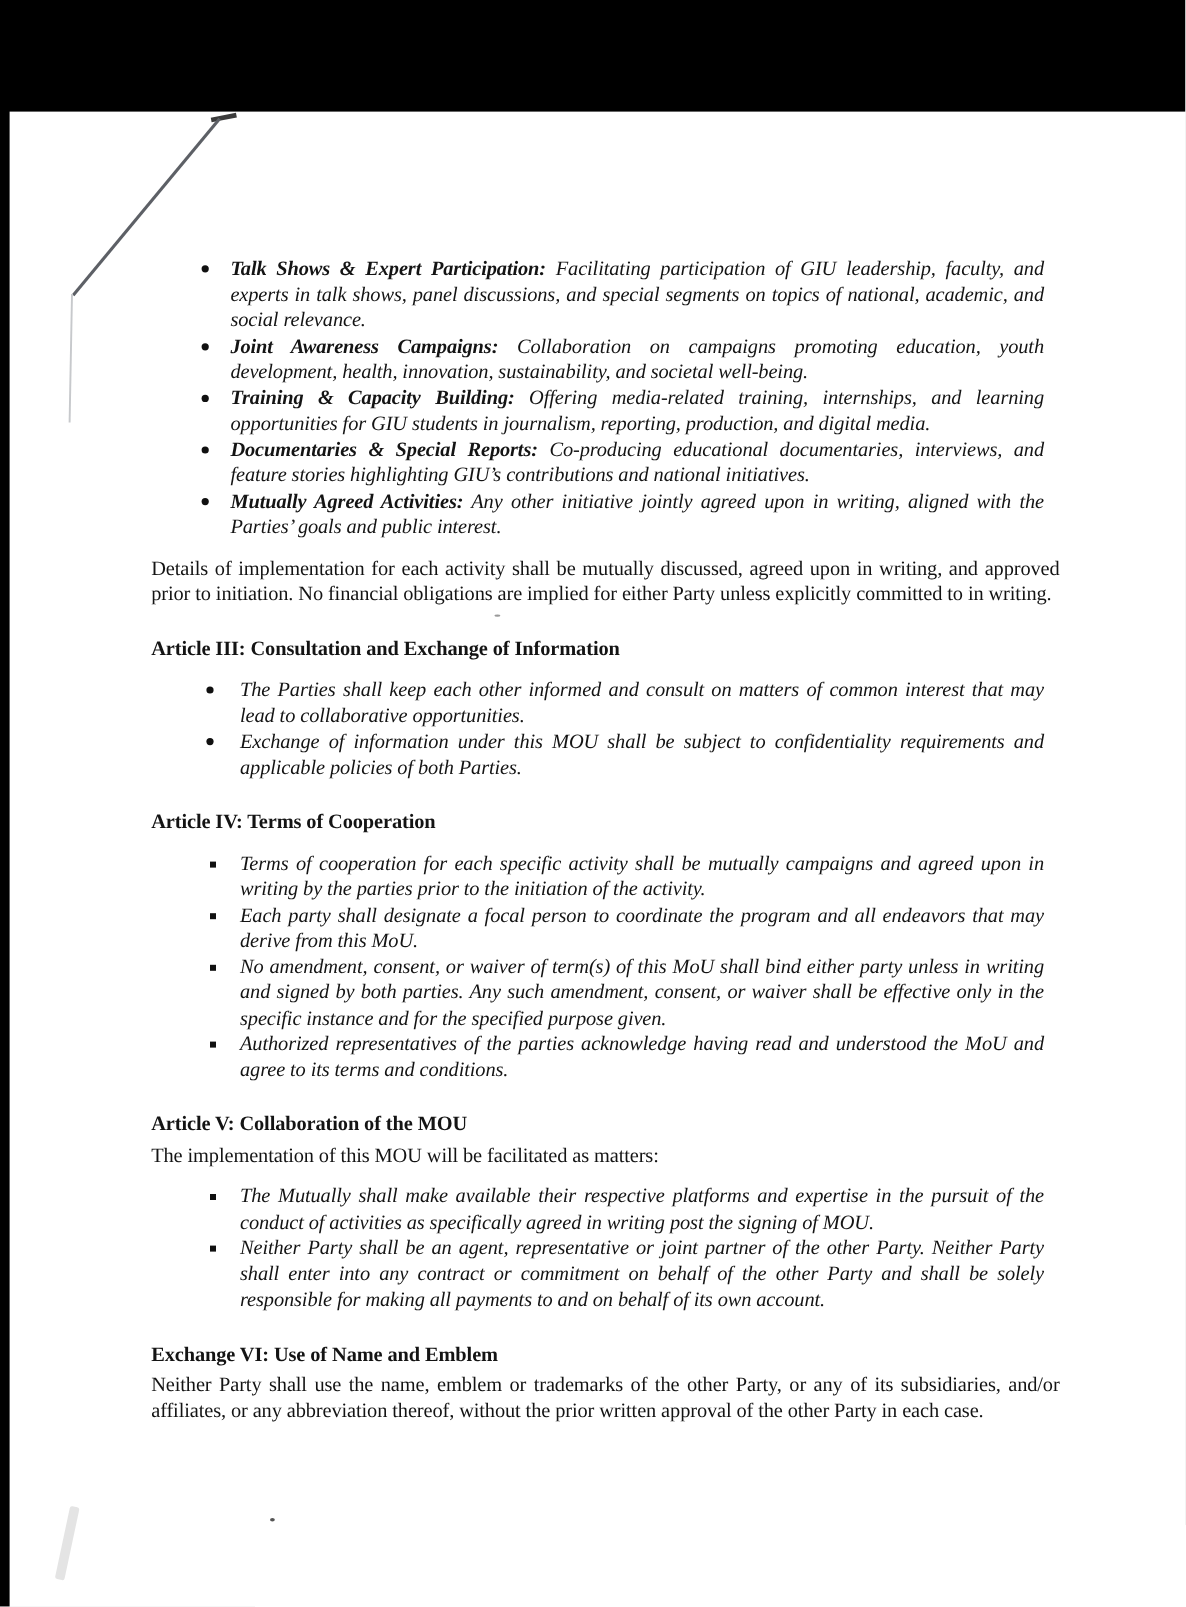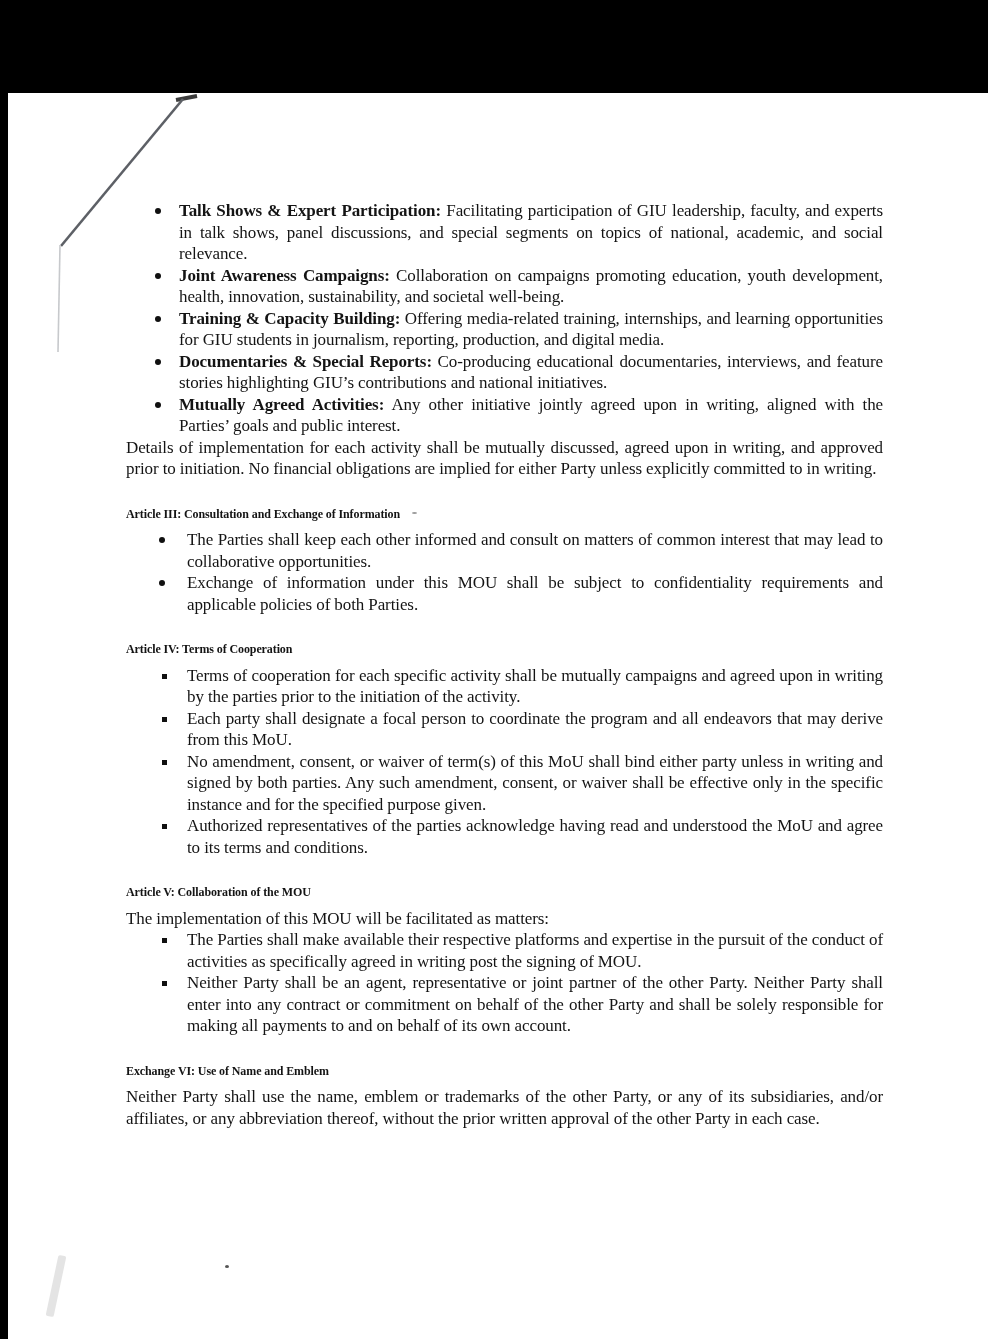--- a/index.html
+++ b/index.html
@@ -12,29 +12,29 @@
     color:#141414;
   }
   .bar-top{position:absolute;top:0;left:0;width:988px;height:93px;background:#000;}
   .bar-left{position:absolute;top:0;left:0;width:8px;height:1339px;background:#000;}
   .artifacts{position:absolute;top:0;left:0;width:988px;height:1339px;pointer-events:none;}
   .content{
     position:absolute;left:126px;top:200px;width:757px;
     font-size:17px;line-height:21.5px;letter-spacing:-0.1px;
     text-align:justify;
   }
-  ul{list-style:none;margin:0;padding:0;}
+  ul{list-style:none;margin:13px;padding:0;font-style:italic;}
   li{position:relative;margin:0;}
   .blist-a > li{padding-left:53px;}
   .blist-b > li{padding-left:61px;}
   .marker{position:absolute;background:#101010;}
   .blist-a .dot{left:29px;top:8px;width:6px;height:6px;border-radius:50%;}
   .blist-b .dot{left:33px;top:8px;width:6px;height:6px;border-radius:50%;}
   .blist-b .sq{left:36px;top:9px;width:5px;height:5px;}
-  .heading{font-weight:bold;font-size:12px;margin:24px 0 4px 0;text-align:left;}
+  .heading{font-weight:bold;font-size:17px;margin:24px 0 4px 0;text-align:left;}
   .para{margin:0;}
   b{font-weight:bold;}
   .speck{position:absolute;background:#555;border-radius:50%;}
   .smudge{position:absolute;background:#d9d9d9;opacity:.7;border-radius:2px;transform:rotate(12deg);}
 </style>
 </head>
 <body>
 
 <div class="page">
 
@@ -112,21 +112,21 @@
     </ul>
 
     <h2 class="heading">Article V: Collaboration of the MOU</h2>
     <p class="para">The implementation of this MOU will be facilitated as matters:</p>
     <ul class="blist-b">
       <li>
         <span class="marker sq"></span>
       </li>
       <li>
         <span class="marker sq"></span>
-        <span>The Parties shall make available their respective platforms and expertise in the pursuit of the conduct of activities as specifically agreed in writing post the signing of MOU.</span>
+        <span>The Mutually shall make available their respective platforms and expertise in the pursuit of the conduct of activities as specifically agreed in writing post the signing of MOU.</span>
       </li>
       <li>
         <span class="marker sq"></span>
         <span>Neither Party shall be an agent, representative or joint partner of the other Party. Neither Party shall enter into any contract or commitment on behalf of the other Party and shall be solely responsible for making all payments to and on behalf of its own account.</span>
       </li>
     </ul>
 
     <h2 class="heading">Exchange VI: Use of Name and Emblem</h2>
     <p class="para">Neither Party shall use the name, emblem or trademarks of the other Party, or any of its subsidiaries, and/or affiliates, or any abbreviation thereof, without the prior written approval of the other Party in each case.</p>
 

